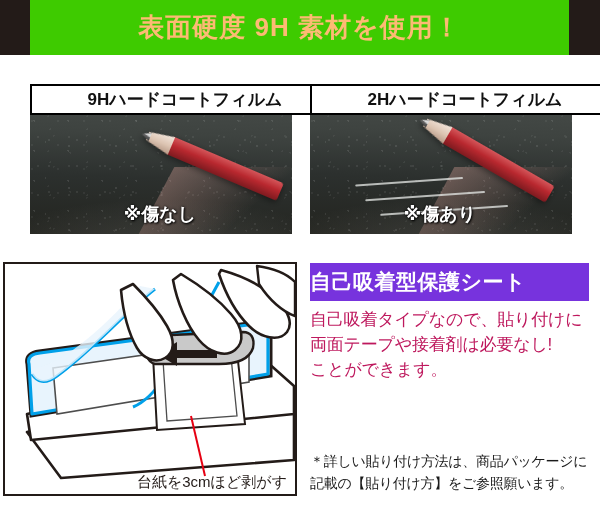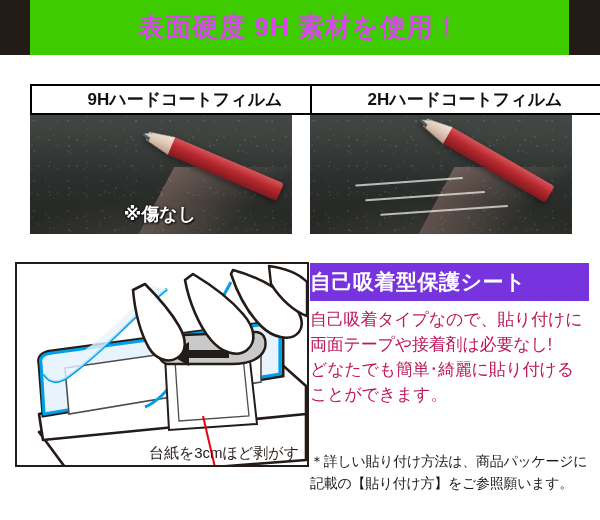--- a/index.html
+++ b/index.html
@@ -31,21 +31,21 @@
     height: 55px;
     background: #3ecb00;
   }
   .header-title {
     position: absolute;
     left: 30px; top: 0;
     width: 539px;
     height: 55px;
     line-height: 55px;
     text-align: center;
-    color: #d946ef;
+    color: #fdba74;
     font-size: 26px;
     font-weight: bold;
     letter-spacing: 1px;
     white-space: nowrap;
   }
 
   
   .photo-row {
     position: absolute;
     left: 0; top: 62px;
@@ -180,23 +180,23 @@
     color: #ffffff;
     font-size: 18px;
     font-weight: bold;
     text-shadow: 0 0 3px rgba(0,0,0,.9), 1px 1px 2px rgba(0,0,0,.9);
     white-space: nowrap;
   }
 
   
   .illus-panel {
     position: absolute;
-    left: 15px; top: 262px;
+    left: 3px; top: 262px;
     width: 294px;
-    height: 205px;
+    height: 234px;
     border: 2px solid #231b18;
     box-sizing: border-box;
     background: #ffffff;
     overflow: hidden;
   }
   .illus-svg { display: block; }
   .illus-caption {
     position: absolute;
     right: 8px;
     bottom: 2px;
@@ -280,20 +280,21 @@
       <div class="reflect"></div>
       <div class="scratch s1"></div>
       <div class="scratch s2"></div>
       <div class="scratch s3"></div>
       <div class="pencil p-right">
         <div class="body"></div>
         <div class="wood"></div>
         <div class="lead"></div>
         <div class="tiphi"></div>
       </div>
+      <div class="photo-caption">※傷あり</div>
     </div>
     <div class="photo-label">2Hハードコートフィルム</div>
   </div>
 </div>
 
 <div class="illus-panel">
   <svg class="illus-svg" width="290" height="230" viewBox="0 0 290 230">
 
     <path d="M22,168 L262,116 L289,140 L289,196 L56,214 Z" fill="#ffffff" stroke="#231b18" stroke-width="2.6" stroke-linejoin="round"></path>
     <path d="M22,150 L262,98 L289,122 L289,150 L26,176 Z" fill="#ffffff" stroke="#231b18" stroke-width="2.6" stroke-linejoin="round"></path>
@@ -323,20 +324,19 @@
     <path d="M186,152 L200,212" fill="none" stroke="#e60012" stroke-width="2"></path>
   </svg>
   <div class="illus-caption">台紙を3cmほど剥がす</div>
 </div>
 
 <div class="text-panel">
   <div class="purple-banner">自己吸着型保護シート</div>
   <div class="body-text">
     <div>自己吸着タイプなので、貼り付けに</div>
     <div>両面テープや接着剤は必要なし!</div>
-    <div>どなたでも簡単･綺麗に貼り付ける</div>
     <div>ことができます。</div>
   </div>
   <div class="note-text">
     <div>＊詳しい貼り付け方法は、商品パッケージに</div>
     <div>記載の【貼り付け方】をご参照願います。</div>
   </div>
 </div>
 
 </body></html>

